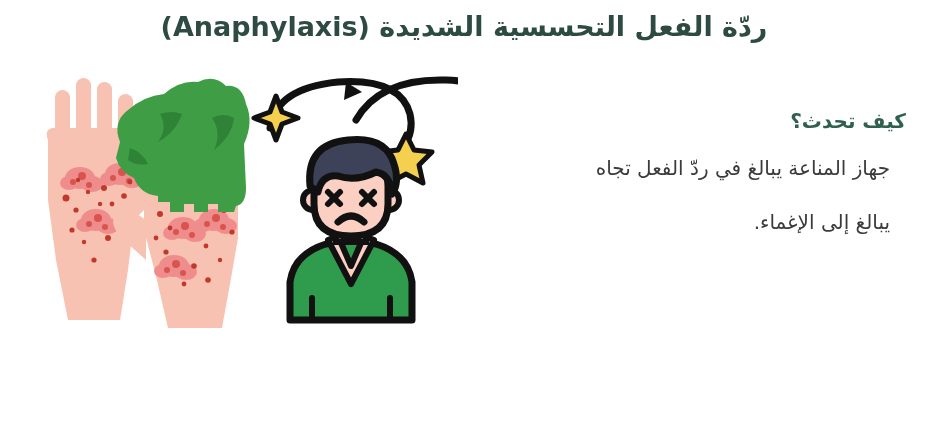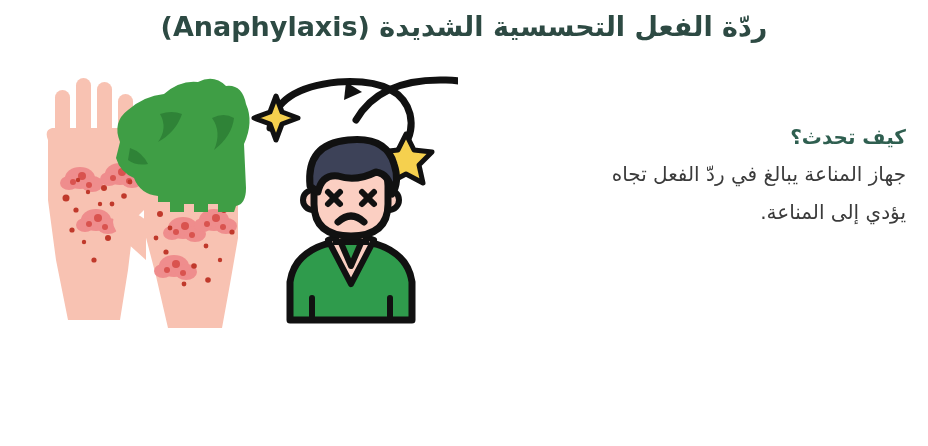--- a/index.html
+++ b/index.html
@@ -31,39 +31,39 @@
     direction: rtl;
     unicode-bidi: embed;
     letter-spacing: 0px;
     line-height: 1.25;
     white-space: nowrap;
   }
 
   
   .text-col {
     position: absolute;
-    top: 124px;
+    top: 108px;
     right: 22px;
     width: 420px;
     direction: rtl;
     text-align: right;
     unicode-bidi: embed;
   }
   .subhead {
     font-size: 20px;
     font-weight: bold;
     color: #2f5f50;
     margin: 0 0 6px 0;
     line-height: 1.3;
   }
   .body-line {
     font-size: 20px;
     color: #3b3b3b;
     line-height: 1.88;
-    margin: 0;
+    margin: 16px;
     white-space: nowrap;
   }
 
   
   .illustration {
     position: absolute;
     left: 8px;
     top: 70px;
     width: 450px;
     height: 270px;
@@ -222,16 +222,16 @@
         </g>
 
         <path d="M330 152 Q343 140 356 152" fill="none" stroke="#111111" stroke-width="7" stroke-linecap="round"></path>
       </g>
     </svg>
   </div>
 
   <div class="text-col">
     <p class="subhead">كيف تحدث؟</p>
     <p class="body-line">جهاز المناعة يبالغ في ردّ الفعل تجاه</p>
-    <p class="body-line">يؤدي إلى المناعة.</p>
+    <p class="body-line">يبالغ إلى الإغماء.</p>
   </div>
 
 </div>
 
 </body></html>

